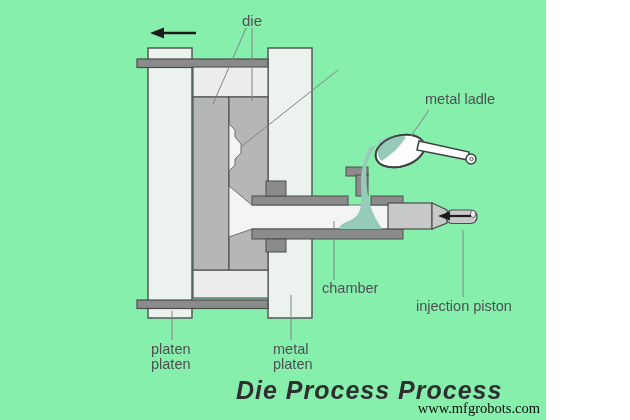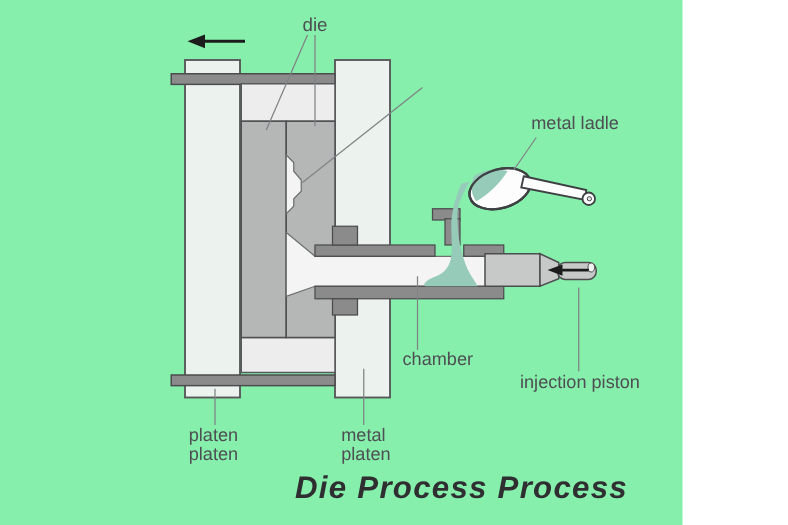--- a/index.html
+++ b/index.html
@@ -128,14 +128,15 @@
     <span style="display:block">platen</span>
   </div>
 
   <div class="lbl" style="left:273px;top:342px;">
     <span style="display:block">metal</span>
     <span style="display:block">platen</span>
   </div>
 
   <div id="title">Die Process Process</div>
 
+  <div id="watermark">www.mfgrobots.com</div>
 
 </div>
 
 </body></html>

